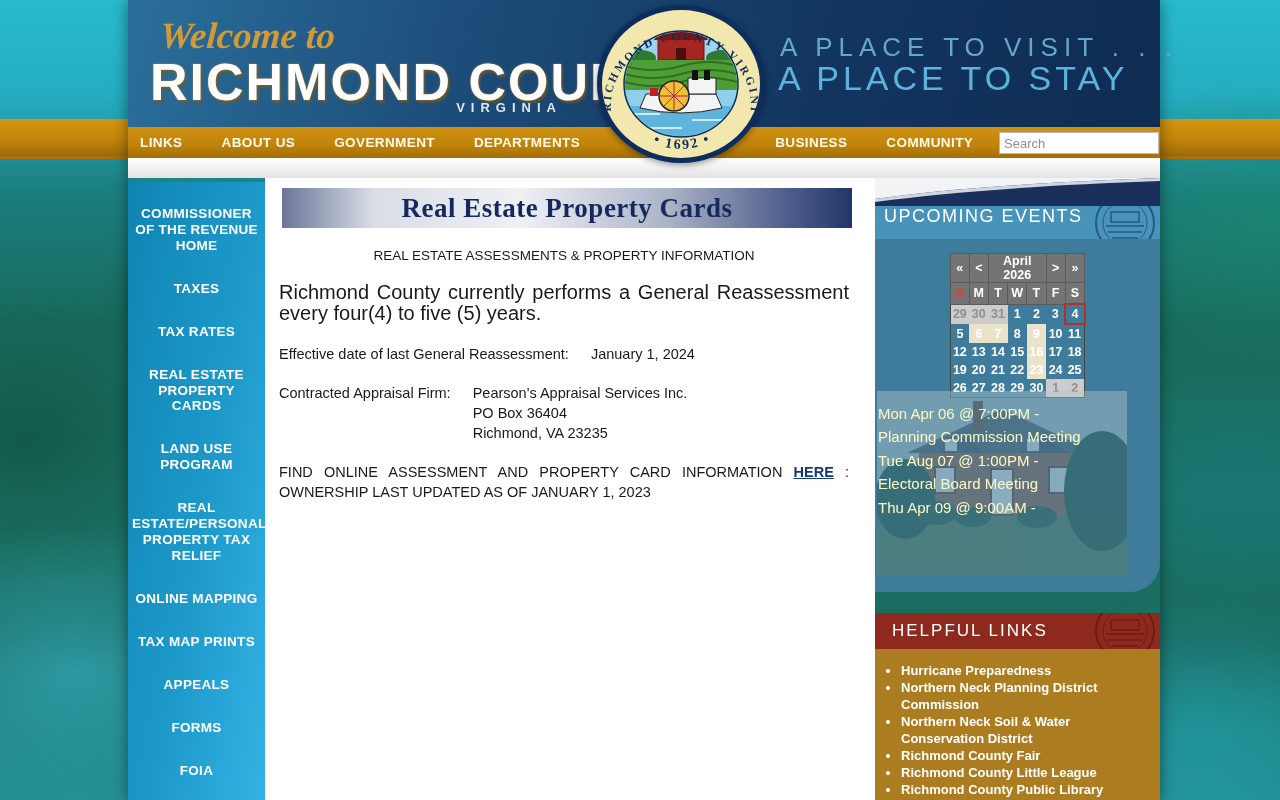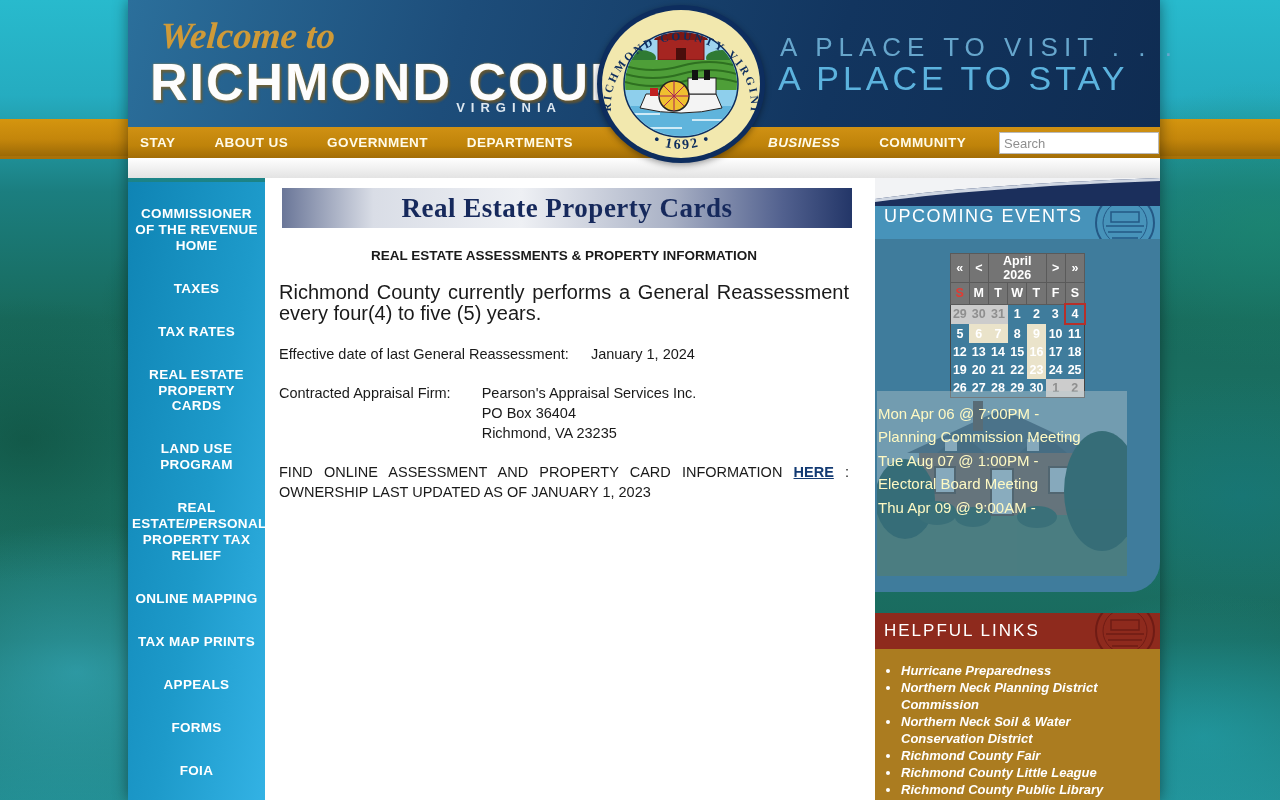--- a/index.html
+++ b/index.html
@@ -38,21 +38,21 @@
     color:#67a6cc;white-space:nowrap;}
   .tagline2{position:absolute;left:650px;top:59px;font-size:34px;letter-spacing:4px;
     color:#5cb3de;white-space:nowrap;}
   
   .navbar{position:absolute;left:0;top:127px;width:1032px;height:31px;
     background:linear-gradient(180deg,#d09113 0%,#bf830a 60%,#a26d06 100%);
     display:flex;align-items:center;}
   .nav-items{display:flex;gap:39px;padding-left:12px;align-items:center;}
   .nav-item{color:#fffbe9;font-size:13.5px;font-weight:bold;letter-spacing:.4px;
     text-decoration:none;white-space:nowrap;}
-  .nav-item:nth-child(5){margin-left:156px;font-style:italic;}
+  .nav-item:nth-child(5){margin-left:156px;}
   .search{position:absolute;right:1px;top:5px;width:150px;height:20px;
     border:1px solid #b9b9b9;background:#fff;font-size:13px;color:#333;
     padding:0 4px;font-family:"Liberation Sans",sans-serif;}
   .search::placeholder{color:#8f8f8f;}
   
   .seal{position:absolute;left:468px;top:4px;width:170px;height:161px;z-index:6;
     filter:drop-shadow(0 2px 3px rgba(0,0,0,.4));}
   
   .substrip{position:absolute;left:0;top:158px;width:1032px;height:20px;
     background:linear-gradient(180deg,#ffffff 0%,#e3e3e3 100%);}
@@ -66,26 +66,26 @@
     font-weight:bold;text-align:center;line-height:1.18;letter-spacing:.3px;
     text-decoration:none;}
   
   .main{flex:1;background:#fff;box-sizing:border-box;padding:10px 26px 0 14px;
     color:#1a1a1a;}
   .title-banner{margin:0 -3px 0 3px;height:40px;display:flex;align-items:center;
     justify-content:center;
     background:linear-gradient(to right,#6a7698 0%,#d9dde6 16%,#eef0f4 42%,#aab2c6 68%,#51608e 88%,#233668 100%);}
   .title-banner h1{margin:0;font-family:"Liberation Serif",serif;font-size:27px;
     color:#16295c;letter-spacing:.5px;}
-  .subtitle{margin-top:20px;text-align:center;font-size:13.5px;font-weight:bold;}
+  .subtitle{margin-top:20px;text-align:center;font-size:13.5px;font-weight:normal;}
   .para{margin-top:19px;font-size:20px;line-height:21px;text-align:justify;}
   .pair{margin-top:19px;font-size:14.5px;line-height:20px;display:flex;gap:8px;}
   .pair .label{white-space:nowrap;}
   .pair .val{margin-left:14px;}
-  .firm-lines div{line-height:20px;margin-left:9px;}
+  .firm-lines div{line-height:20px;}
   .find{margin-top:19px;font-size:14.5px;line-height:20px;text-align:justify;}
   .find a{color:#123a73;font-weight:bold;text-decoration:underline;cursor:pointer;}
   
   .right-col{width:285px;display:flex;flex-direction:column;position:relative;}
   .swoosh{height:28px;}
   .events-header{position:relative;height:33px;background:#4793ba;display:flex;
     align-items:flex-start;overflow:hidden;}
   .events-header span{color:#fff;font-size:18px;letter-spacing:1.5px;padding-left:9px;}
   .hdr-seal{position:absolute;right:4px;top:50%;transform:translateY(-50%);opacity:.65;}
   .events-panel{position:relative;height:353px;background:#3f7c9c;
@@ -104,24 +104,24 @@
   .cal-day.today{border:2px solid #b6302a;}
   .view-all{display:block;position:relative;z-index:2;margin:15px 0 4px 21px;
     color:#fff;font-size:15.5px;text-decoration:none;cursor:pointer;}
   .house{position:absolute;left:2px;top:152px;opacity:.42;filter:blur(.4px);z-index:0;}
   .events-list{position:relative;z-index:2;list-style:none;margin:4px 0 0 0;
     padding:0 0 0 3px;}
   .events-list li{margin-bottom:1px;}
   .events-list .when,.events-list .what{color:#fef9c3;font-size:15px;line-height:23px;}
   .links-gap{height:21px;}
   .links-header{position:relative;height:36px;background:#8e2a1d;display:flex;
-    align-items:center;overflow:hidden;}
+    align-items:center;overflow:hidden;padding-left:8px;}
   .links-header span{color:#fff;font-size:17px;letter-spacing:2px;padding-left:9px;}
   .links-body{flex:1;background:#ab7c20;overflow:hidden;padding:13px 6px 0 8px;
-    box-sizing:border-box;font-style:italic;}
+    box-sizing:border-box;}
   .links-body ul{margin:0;padding-left:18px;}
   .links-body li{color:#fff;font-size:13px;font-weight:bold;line-height:17px;
     cursor:pointer;}
 </style>
 </head>
 <body>
 
 <div class="page">
   <div class="bg"></div>
   <div class="nav-band"></div>
@@ -131,21 +131,21 @@
     <header class="site-header">
       <div class="welcome-script">Welcome to</div>
       <div class="county-name">RICHMOND COUNTY</div>
       <div class="state-name">VIRGINIA</div>
       <div class="tagline1">A PLACE TO VISIT . . .</div>
       <div class="tagline2">A PLACE TO STAY</div>
     </header>
 
     <nav class="navbar">
       <div class="nav-items" id="nav-items">
-          <a class="nav-item">STAY</a>
+          <a class="nav-item">LINKS</a>
           <a class="nav-item">ABOUT US</a>
           <a class="nav-item">GOVERNMENT</a>
           <a class="nav-item">DEPARTMENTS</a>
           <a class="nav-item">BUSINESS</a>
           <a class="nav-item">COMMUNITY</a>
         </div>
       <input class="search" type="text" placeholder="Search" style="">
     </nav>
 
     <div class="seal">

